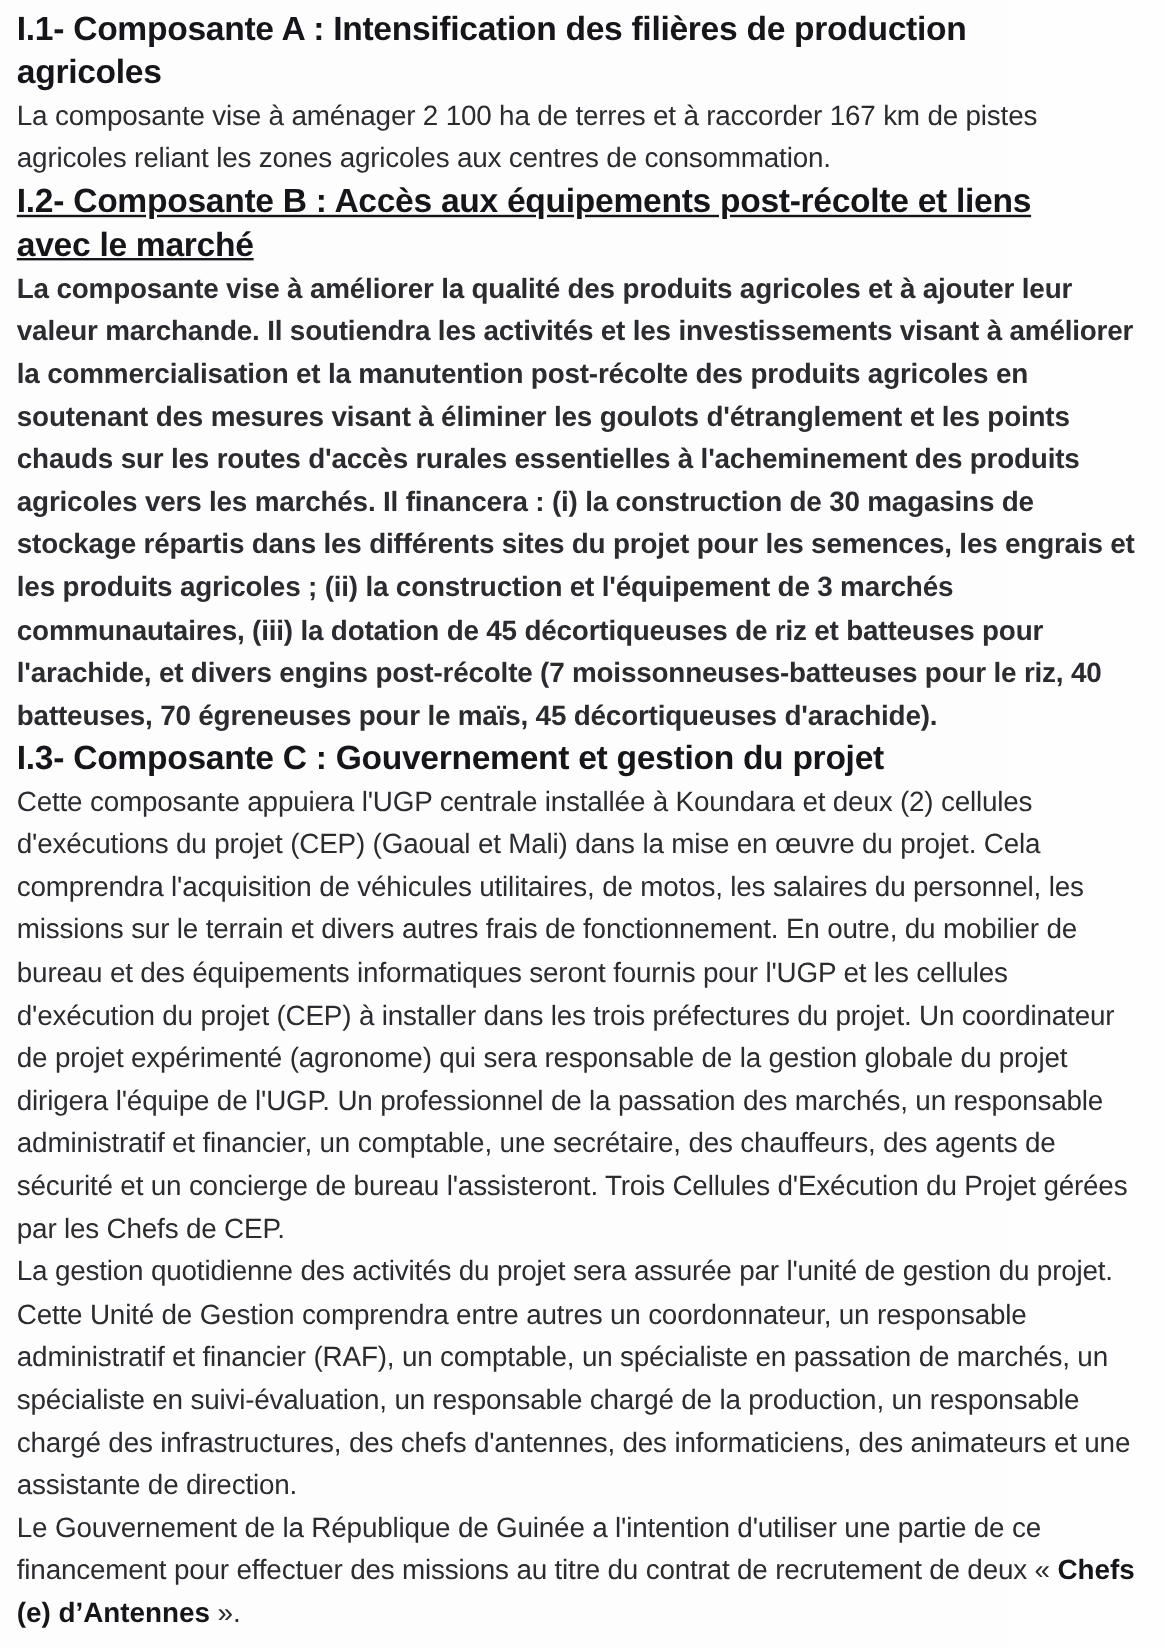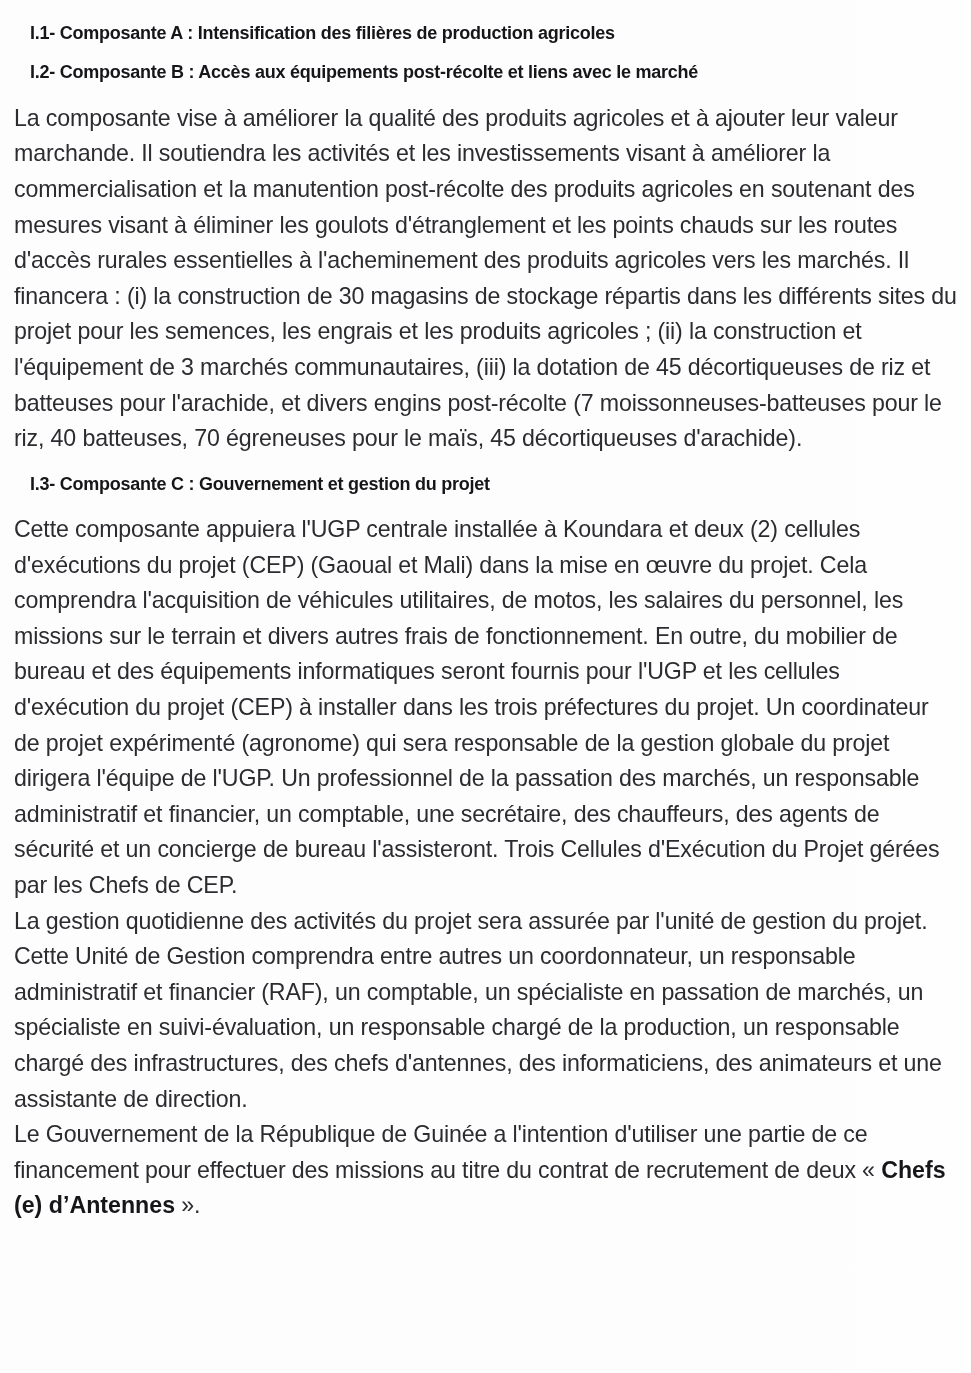--- a/index.html
+++ b/index.html
@@ -24,64 +24,65 @@
         rgba(255,255,255,0.35) 92%,
         rgba(255,255,255,0.55) 100%);
   }
   .content {
     position: absolute;
     left: 14px;
     top: 6px;
     width: 944px;
   }
   h2.heading {
-    font-size: 18px;
+    font-size: 28px;
     font-weight: bold;
     line-height: 1.30;
     letter-spacing: -0.25px;
     color: #16161a;
-    margin: 16px;
+    margin: 0;
     padding: 0;
     max-width: 900px;
     -webkit-font-smoothing: antialiased;
   }
   .h-1 { margin-top: 8px; }
-  .h-2 { margin-top: 26px; max-width: 880px; }
+  .h-2 { margin-top: 26px; max-width: 880px; text-decoration: underline; }
   .h-3 { margin-top: 31px; }
 
   p.body {
     font-size: 23.2px;
     line-height: 35.6px;
     color: #2b2b30;
     margin: 0;
     padding: 0;
     letter-spacing: -0.15px;
     text-align: left;
     max-width: 944px;
   }
   .p-a  { margin-top: 13px; padding-right: 4px; }
-  .p-b  { margin-top: 20px; padding-right: 2px; }
+  .p-b  { margin-top: 20px; padding-right: 2px; font-weight: bold; }
   .p-c1 { margin-top: 16px; padding-right: 2px; }
   .p-c2 { margin-top: 22px; padding-right: 8px; }
   .p-c3 { margin-top: 23px; padding-right: 10px; }
 
   b.inline-bold {
     font-weight: bold;
     color: #16161a;
     letter-spacing: 0;
   }
 </style>
 </head>
 <body>
 
 <div class="page">
   <div class="content">
 
     <h2 class="heading h-1">I.1- Composante A : Intensification des filières de production agricoles</h2>
 
+    <p class="body p-a">La composante vise à aménager 2 100 ha de terres et à raccorder 167 km de pistes agricoles reliant les zones agricoles aux centres de consommation.</p>
 
     <h2 class="heading h-2">I.2- Composante B : Accès aux équipements post-récolte et liens avec le marché</h2>
 
     <p class="body p-b">La composante vise à améliorer la qualité des produits agricoles et à ajouter leur valeur marchande. Il soutiendra les activités et les investissements visant à améliorer la commercialisation et la manutention post-récolte des produits agricoles en soutenant des mesures visant à éliminer les goulots d'étranglement et les points chauds sur les routes d'accès rurales essentielles à l'acheminement des produits agricoles vers les marchés. Il financera : (i) la construction de 30 magasins de stockage répartis dans les différents sites du projet pour les semences, les engrais et les produits agricoles ; (ii) la construction et l'équipement de 3 marchés communautaires, (iii) la dotation de 45 décortiqueuses de riz et batteuses pour l'arachide, et divers engins post-récolte (7 moissonneuses-batteuses pour le riz, 40 batteuses, 70 égreneuses pour le maïs, 45 décortiqueuses d'arachide).</p>
 
     <h2 class="heading h-3">I.3- Composante C : Gouvernement et gestion du projet</h2>
 
     <p class="body p-c1">Cette composante appuiera l'UGP centrale installée à Koundara et deux (2) cellules d'exécutions du projet (CEP) (Gaoual et Mali) dans la mise en œuvre du projet. Cela comprendra l'acquisition de véhicules utilitaires, de motos, les salaires du personnel, les missions sur le terrain et divers autres frais de fonctionnement. En outre, du mobilier de bureau et des équipements informatiques seront fournis pour l'UGP et les cellules d'exécution du projet (CEP) à installer dans les trois préfectures du projet. Un coordinateur de projet expérimenté (agronome) qui sera responsable de la gestion globale du projet dirigera l'équipe de l'UGP. Un professionnel de la passation des marchés, un responsable administratif et financier, un comptable, une secrétaire, des chauffeurs, des agents de sécurité et un concierge de bureau l'assisteront. Trois Cellules d'Exécution du Projet gérées par les Chefs de CEP.</p>
 
     <p class="body p-c2">La gestion quotidienne des activités du projet sera assurée par l'unité de gestion du projet. Cette Unité de Gestion comprendra entre autres un coordonnateur, un responsable administratif et financier (RAF), un comptable, un spécialiste en passation de marchés, un spécialiste en suivi-évaluation, un responsable chargé de la production, un responsable chargé des infrastructures, des chefs d'antennes, des informaticiens, des animateurs et une assistante de direction.</p>

